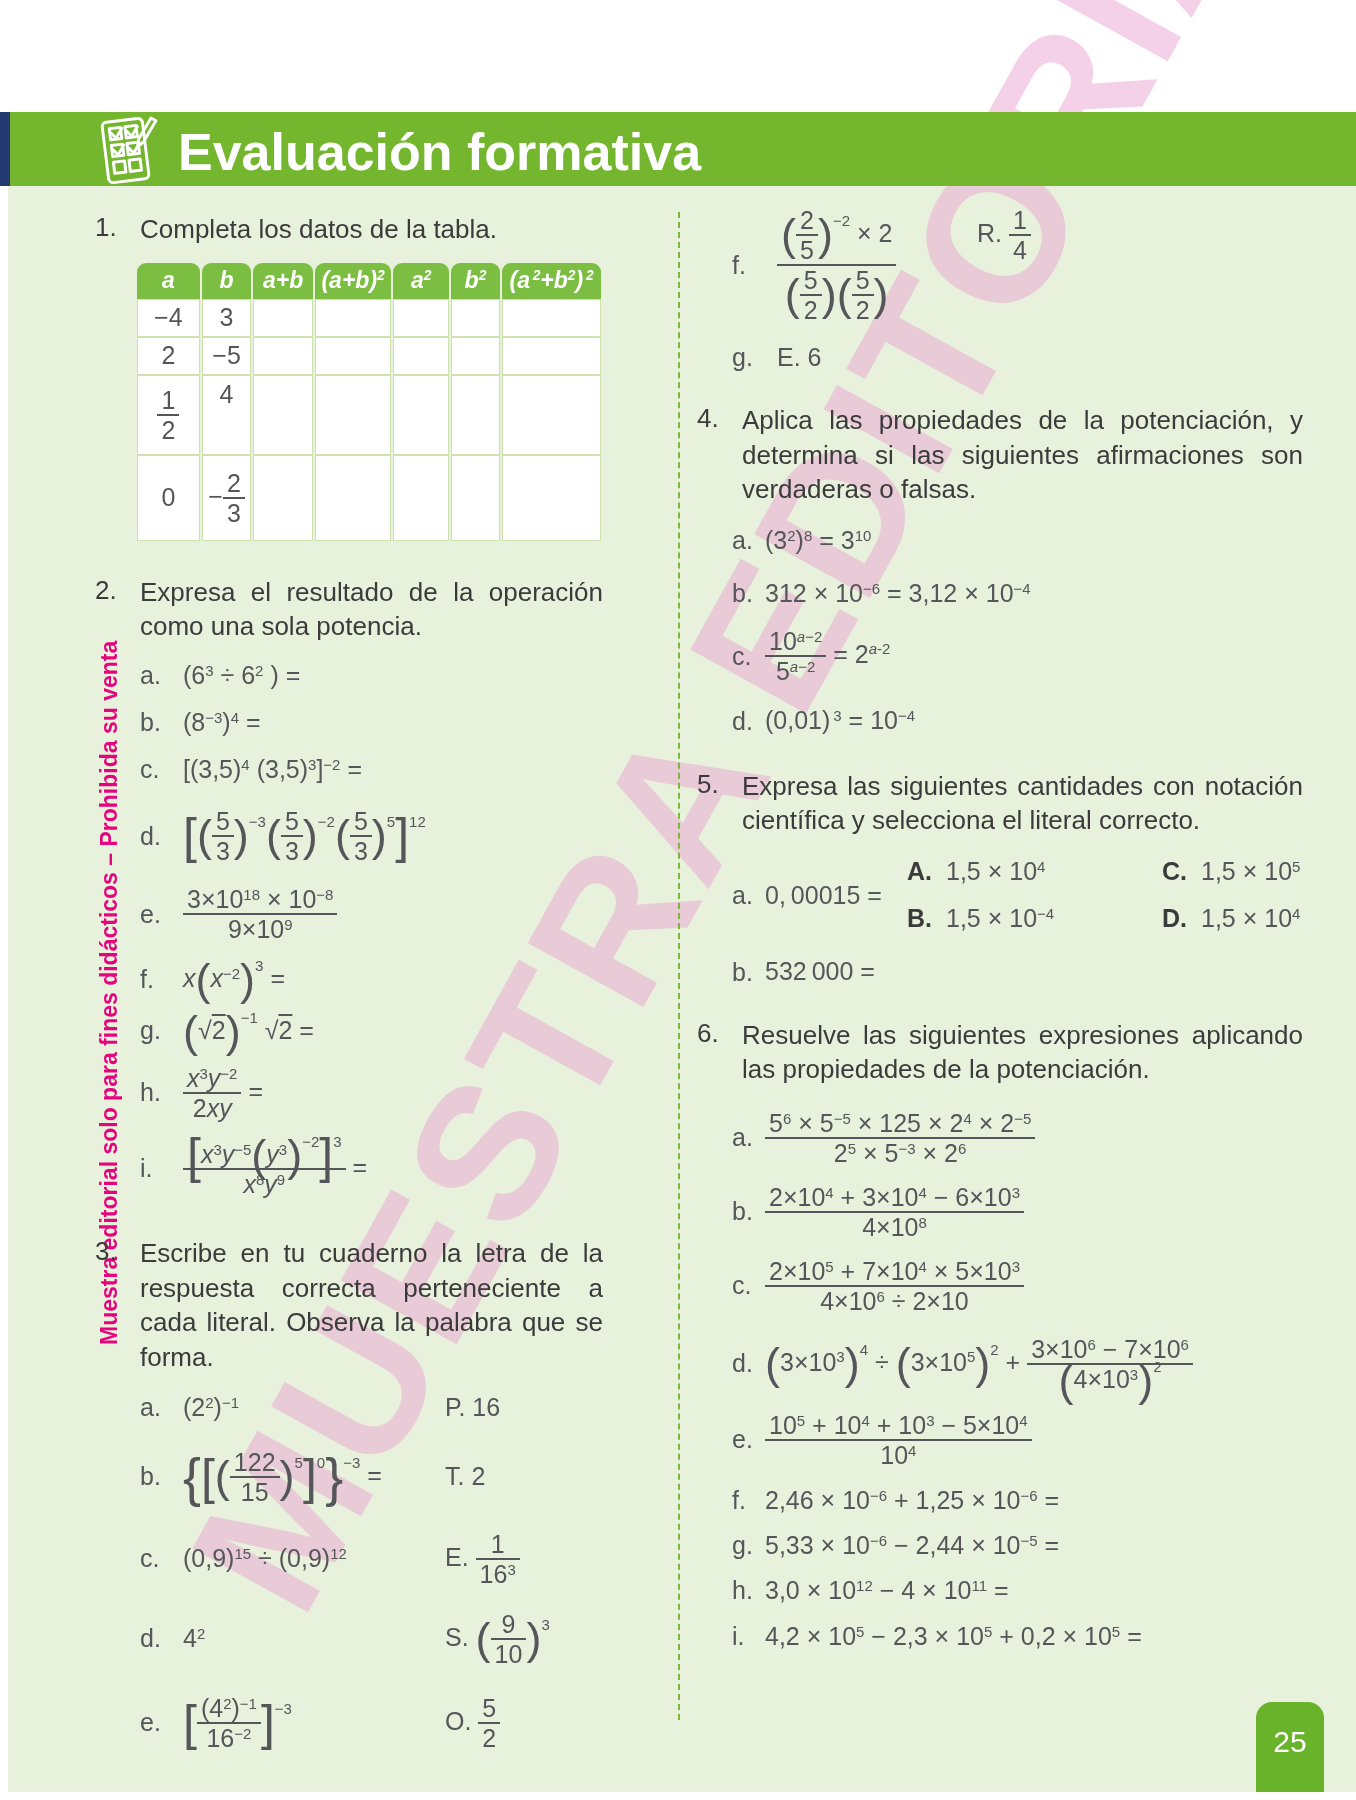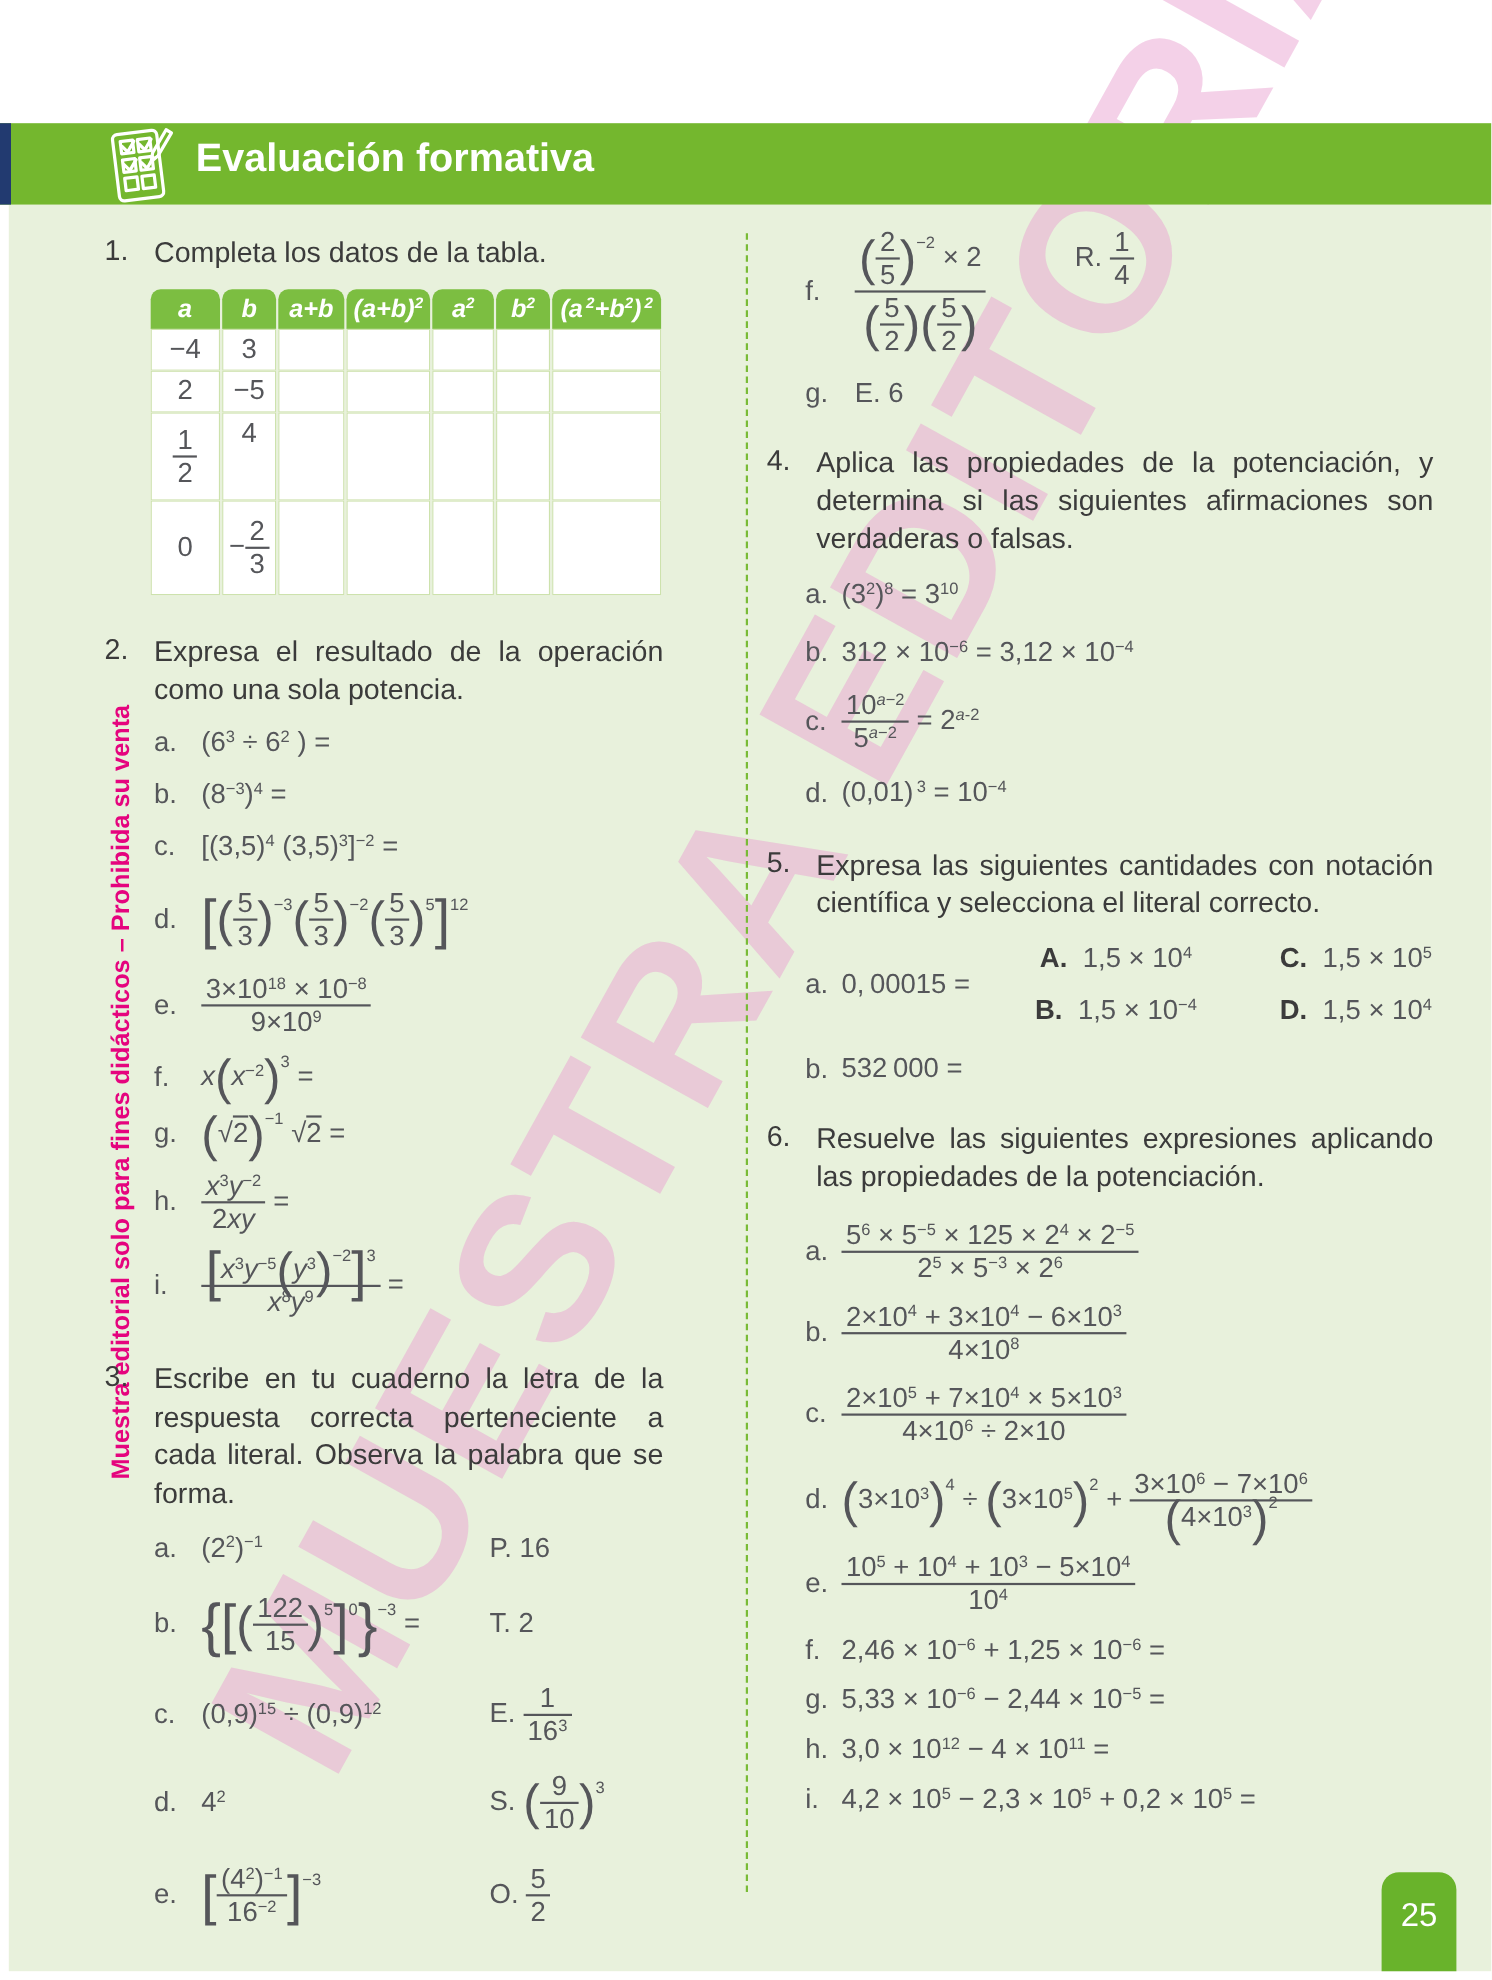--- a/index.html
+++ b/index.html
@@ -3,21 +3,21 @@
 <meta charset="utf-8">
 <style>
   html,body{margin:0;padding:0;background:#fff;}
   .page{position:relative;width:1356px;height:1800px;background:#ffffff;overflow:hidden;
         font-family:"Liberation Sans",sans-serif;color:#3b3b3b;}
   .content-bg{position:absolute;left:8px;top:186px;width:1348px;height:1606px;background:#e8f1dc;}
   
   .banner{position:absolute;left:0;top:112px;width:1356px;height:74px;background:#74b72e;z-index:3;}
   .navy-bar{position:absolute;left:0;top:112px;width:10px;height:74px;background:#223a70;z-index:4;}
   .banner-icon{position:absolute;left:92px;top:114px;z-index:4;}
-  .banner-title{position:absolute;left:178px;top:122px;z-index:4;color:#fff;font-size:36px;font-weight:bold;}
+  .banner-title{position:absolute;left:178px;top:122px;z-index:4;color:#fff;font-size:52px;font-weight:bold;}
   .section-header{position:absolute;left:815px;top:42px;width:531px;color:#56ae2e;font-size:27px;
         font-weight:bold;padding-bottom:10px;border-bottom:3px dotted #8dc63f;z-index:3;}
   
   .watermark{position:absolute;left:160px;top:1545px;transform:rotate(-61deg);transform-origin:0 0;
         font-size:192px;font-weight:bold;letter-spacing:4px;line-height:1;white-space:nowrap;
         color:rgba(233,164,210,0.5);z-index:1;}
   .sidenote{position:absolute;left:96px;top:1345px;transform:rotate(-90deg);transform-origin:0 0;
         white-space:nowrap;color:#e5047e;font-size:23px;font-weight:bold;z-index:2;}
   
   .col{position:absolute;z-index:2;}
@@ -40,21 +40,21 @@
   sup{font-size:0.60em;vertical-align:0.55em;line-height:0;}
   sup.hi{vertical-align:1.05em;}
   .fr{display:inline-block;vertical-align:middle;text-align:center;line-height:1.12;}
   .fr>.nu{display:block;border-bottom:2px solid #55565a;padding:0 4px;}
   .fr>.de{display:block;padding:0 4px;}
   .bp{font-size:1.8em;font-weight:200;vertical-align:middle;line-height:0;}
   .bb{font-size:2.0em;font-weight:200;vertical-align:middle;line-height:0;}
   .bc{font-size:2.15em;font-weight:200;vertical-align:middle;line-height:0;}
   .ov{text-decoration:overline;}
   
-  .opts{display:grid;grid-template-columns:215px auto;column-gap:40px;row-gap:16px;text-align:center;}
+  .opts{display:grid;grid-template-columns:215px auto;column-gap:40px;row-gap:16px;}
   .opt{white-space:nowrap;}
   .opt .letter{font-weight:bold;color:#3b3b3b;margin-right:14px;}
   
   .tbl{border-collapse:separate;border-spacing:2px 0;margin:16px 0 0 40px;}
   .tbl th{background:#7cbe41;color:#fff;font-style:italic;font-weight:bold;font-size:23px;
         border-radius:9px 9px 0 0;height:36px;padding:0 4px;}
   .tbl td{background:#fff;border:1.5px solid #cde2ad;font-size:25px;color:#55565a;text-align:center;}
   .vtop{vertical-align:top;padding-top:4px;}
   
   .page-num{position:absolute;left:1256px;top:1702px;width:68px;height:90px;background:#69b32b;

